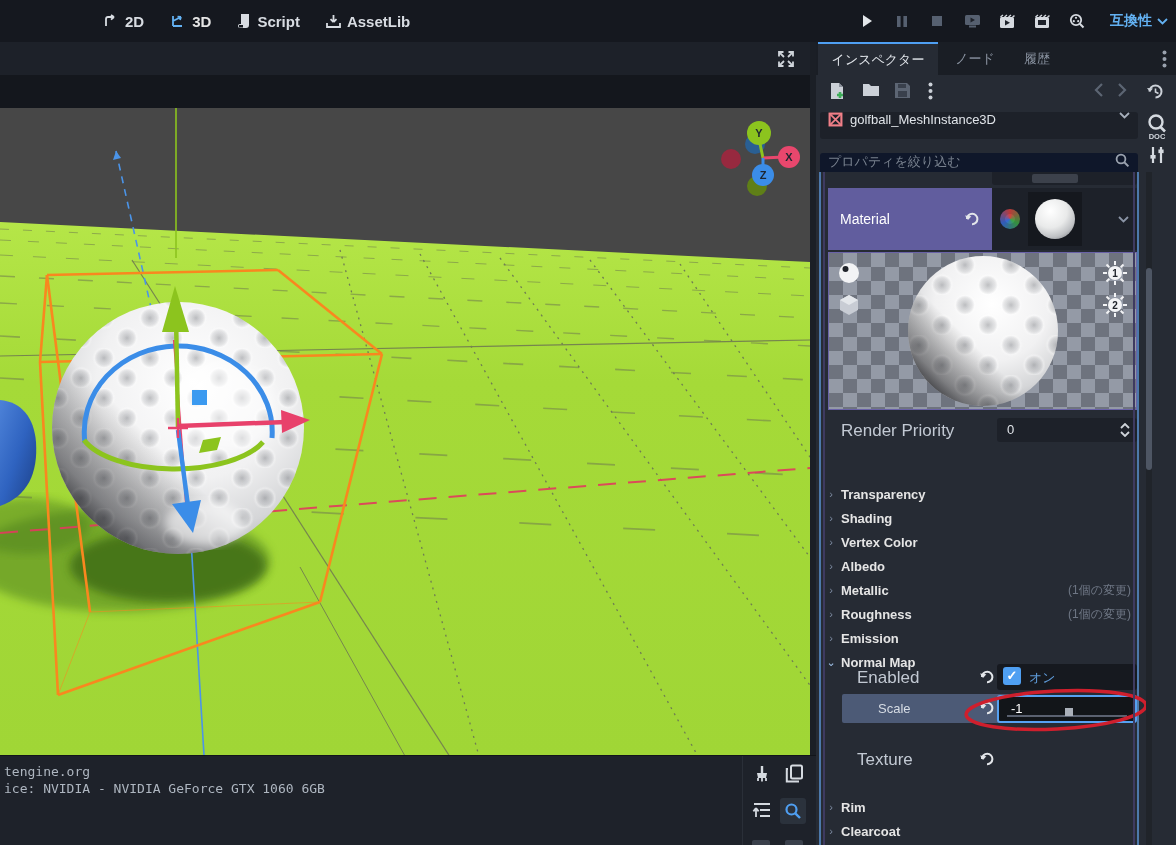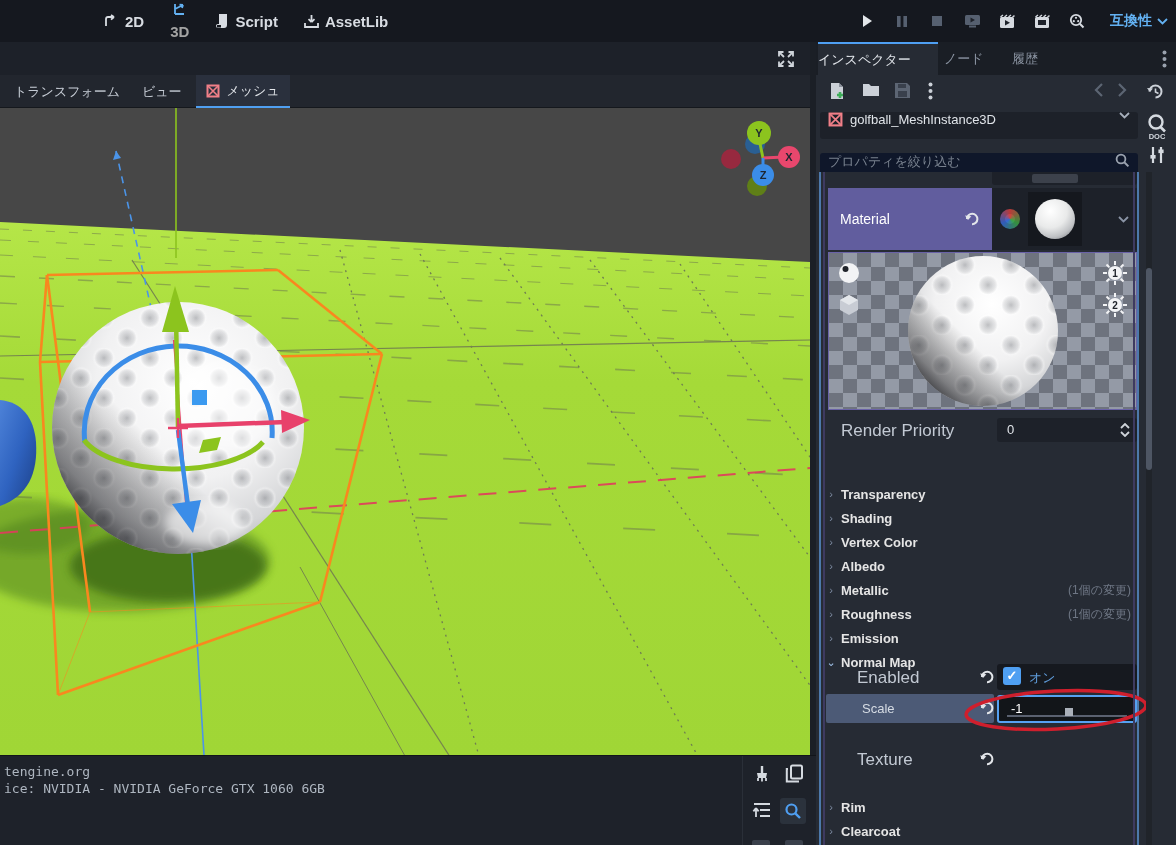--- a/index.html
+++ b/index.html
@@ -8,40 +8,40 @@
     position:relative; width:1176px; height:845px; overflow:hidden;
     background:#14171d; font-family:"Liberation Sans", sans-serif;
     color:#d8dce2; font-size:13px;
   }
   .abs { position:absolute; }
 
   
   .topbar { left:0; top:0; width:1176px; height:42px; background:#15181f; }
   .mode-switch { position:absolute; left:104px; top:0; height:42px; display:flex; align-items:center; gap:26px; }
   .mode-btn { display:flex; align-items:center; gap:6px; font-weight:bold; font-size:15px; color:#d8dce2; cursor:default; }
-  .mode-btn.active { color:#a3a3a3;flex-direction:column; }
+  .mode-btn.active { color:#e5e5e5; }
   .playbar { position:absolute; right:88px; top:0; height:42px; display:flex; align-items:center; gap:13px; }
   .playbtn { width:22px; height:22px; display:flex; align-items:center; justify-content:center; }
   .renderer { position:absolute; right:8px; top:0; height:42px; display:flex; align-items:center; gap:5px; color:#63b1f2; font-size:14px; font-weight:bold; }
 
   
   .subbar { left:0; top:42px; width:810px; height:33px; background:#1d2129; }
   .expand-btn { position:absolute; right:14px; top:7px; width:20px; height:20px; }
   .vdivider { left:810px; top:42px; width:6px; height:713px; background:#1b1f26; }
 
   .vp-menu { left:0; top:75px; width:810px; height:33px; background:#22262e; border-bottom:1px solid #15181d; }
   .vp-menu-item { position:absolute; top:0; height:33px; display:flex; align-items:center; color:#c6ccd5; font-size:13px; }
   .vp-tab-mesh { position:absolute; left:196px; top:0; width:94px; height:33px; background:#2a303d; border-bottom:2px solid #4f9ff2; display:flex; align-items:center; justify-content:center; gap:6px; color:#e4e7ec; }
 
   
   .viewport { left:0; top:108px; width:810px; height:647px; background:#474747; overflow:hidden; }
 
   
   .insp-tabs { left:816px; top:42px; width:360px; height:33px; background:#1a1e25; }
-  .insp-tab { position:absolute; top:0; height:33px; display:flex; align-items:center; justify-content:flex-start; font-size:13px; }
+  .insp-tab { position:absolute; top:0; height:33px; display:flex; align-items:center; justify-content:center; font-size:13px; }
   .insp-tab.active { background:#262b34; border-top:2px solid #4f9ff2; color:#e2e6eb; }
   .insp-tab.dim { color:#8b94a2; }
   .inspector { left:816px; top:75px; width:360px; height:770px; background:#262b34; }
   .insp-toolbar { position:absolute; left:0; top:0; width:360px; height:33px; }
   .tool-ic { position:absolute; top:7px; width:19px; height:19px; }
   .node-box { position:absolute; left:4px; top:37px; width:318px; height:27px; background:#1d2129; border-radius:3px; display:flex; align-items:flex-start; padding:0 8px; gap:7px; }
   .node-name { flex:1; color:#e0e4e9; font-size:13px; white-space:nowrap; overflow:hidden; }
   .filter-box { position:absolute; left:4px; top:78px; width:318px; height:27px; background:#0f172a; border-radius:3px; display:flex; align-items:flex-start; padding:0 8px; }
   .filter-ph { flex:1; color:#79828f; font-size:13px; }
 
@@ -71,21 +71,21 @@
   .prop-label { position:absolute; left:20px; top:5px; color:#c2c9d3; font-size:17px; }
   .prop-label.child { left:36px; }
   .value-box { position:absolute; left:176px; width:140px; height:24px; background:#1d2129; border-radius:3px; color:#e0e4e9; }
   .sec-row { position:absolute; left:0; width:320px; height:24px; display:flex; align-items:center; }
   .sec-arrow { width:20px; text-align:center; color:#7c8aa0; font-size:11px; }
   .sec-label { font-weight:bold; color:#e5e5e5; font-size:13px; }
   .sec-badge { position:absolute; right:10px; color:#6e7684; font-size:12px; }
 
   .revert { position:absolute; width:16px; height:16px; }
   .checkbox { position:absolute; left:6px; top:3px; width:18px; height:18px; background:#4f9ff2; border-radius:3px; color:#fff; font-size:13px; font-weight:bold; text-align:center; line-height:18px; }
-  .scale-label-cell { position:absolute; left:5px; top:522px; width:168px; height:29px; background:#4c5a76; border-radius:2px; display:flex; align-items:center; }
+  .scale-label-cell { position:absolute; left:21px; top:522px; width:168px; height:29px; background:#4c5a76; border-radius:2px; display:flex; align-items:center; }
   .scale-input { position:absolute; left:176px; top:523px; width:140px; height:28px; background:#121519; border:2px solid #56a1f2; border-radius:3px; color:#fff; }
   .scale-val { position:absolute; left:12px; top:4px; font-size:13px; }
   .scale-track { position:absolute; left:8px; right:8px; bottom:4px; height:2px; background:#5a6170; }
   .scale-handle { position:absolute; left:48%; bottom:1px; width:8px; height:8px; background:#aab0ba; }
   .scrollbar-track { position:absolute; left:330px; top:97px; width:6px; height:673px; background:#20242a; }
   .scrollbar-handle { position:absolute; left:330px; top:193px; width:6px; height:202px; background:#4e5664; border-radius:3px; }
   .right-rail-ic { position:absolute; width:26px; height:26px; }
 
   
   .annotation { position:absolute; left:140px; top:515px; width:190px; height:46px; pointer-events:none; }
@@ -195,35 +195,20 @@
             <path d="M8 8 L3.5 3.5 M3 7.5 L3 3 L7.5 3" fill="none"></path>
             <path d="M12 8 L16.5 3.5 M12.5 3 L17 3 L17 7.5" fill="none"></path>
             <path d="M8 12 L3.5 16.5 M3 12.5 L3 17 L7.5 17" fill="none"></path>
             <path d="M12 12 L16.5 16.5 M12.5 17 L17 17 L17 12.5" fill="none"></path>
           </g>
         </svg>
     </div>
   </div>
   <div class="abs vdivider"></div>
 
-  <div class="abs vp-menu">
-    <div class="vp-menu-item" style="left:14px;">
-        <span>トランスフォーム</span>
-      </div>
-    <div class="vp-menu-item" style="left:142px;">
-        <span>ビュー</span>
-      </div>
-    <div class="vp-tab-mesh">
-      <svg width="14" height="14" viewBox="0 0 14 14">
-          <rect x="1.5" y="1.5" width="11" height="11" fill="none" stroke="#f07f88" stroke-width="2"></rect>
-          <path d="M2 2 L12 12 M12 2 L2 12" stroke="#f07f88" stroke-width="1.6"></path>
-        </svg>
-      <span>メッシュ</span>
-    </div>
-  </div>
 
   <div class="abs viewport">
     <svg width="810" height="647" viewBox="0 0 810 647">
       <defs>
         <linearGradient id="groundGrad" x1="0" y1="0" x2="0" y2="1">
           <stop offset="0" stop-color="#b5e648"></stop>
             <stop offset="0.3" stop-color="#a5da38"></stop>
             <stop offset="1" stop-color="#a0d636"></stop>
         </linearGradient>
         <radialGradient id="ballBase" cx="0.56" cy="0.32" r="0.85">

